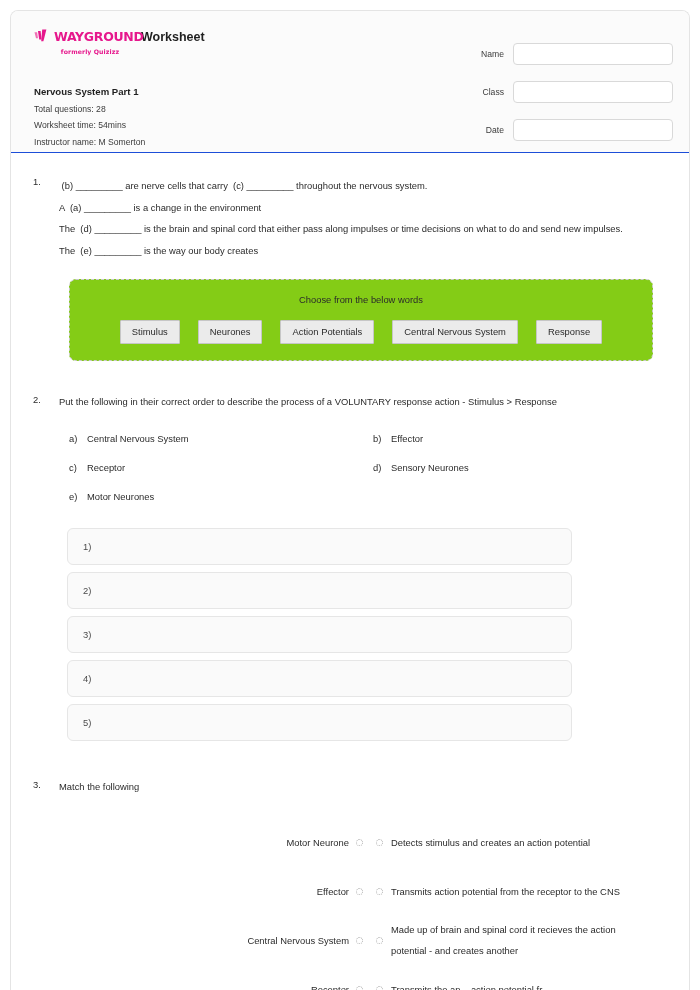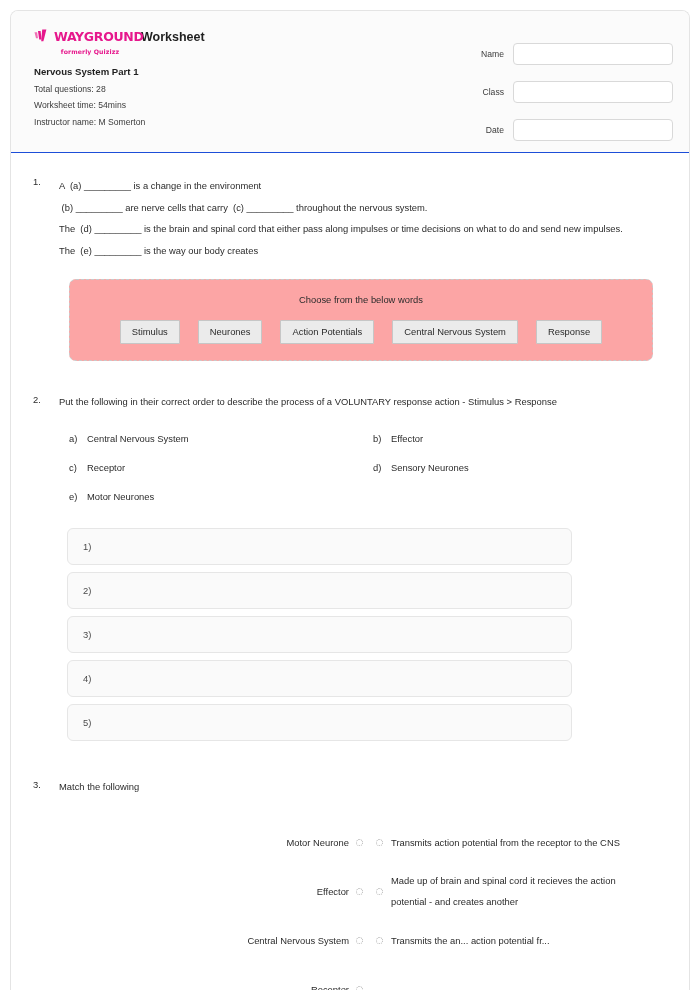--- a/index.html
+++ b/index.html
@@ -54,21 +54,21 @@
     padding-left: 14px;
   }
   .worksheets-title {
     font-size: 12.5px;
     font-weight: 700;
     color: #1f1f1f;
     line-height: 1;
     padding-top: 4px;
   }
 
-  .meta { margin-top: 12px; }
+  .meta { margin-top: 32px; }
   .meta-title {
     font-size: 9.6px;
     font-weight: 700;
     color: #1f1f1f;
     margin-bottom: 7px;
   }
   .meta-line {
     font-size: 8.6px;
     color: #3b3b3b;
     margin-bottom: 6px;
@@ -130,21 +130,21 @@
     color: #2b2b2b;
     line-height: 18px;
   }
 
   
   .wordbank {
     margin: 18px 0 0 36px;
     margin-right: 14px;
     border: 1px dashed #c9c9c9;
     border-radius: 7px;
-    background: #fca5a5;
+    background: #84cc16;
     padding: 14px 10px 16px 10px;
     text-align: center;
   }
   .wordbank-title {
     font-size: 9.4px;
     color: #2b2b2b;
     margin-bottom: 15px;
   }
   .chips {
     display: flex;
@@ -282,22 +282,22 @@
         <input class="field-input" type="text" placeholder="" style="">
       </div>
     </div>
   </div>
 
   <div class="content">
 
     <div class="q">
       <div class="q-num">1.</div>
       <div class="q-body">
+        <div class="q-line"> (b) _________ are nerve cells that carry  (c) _________ throughout the nervous system.</div>
         <div class="q-line">A  (a) _________ is a change in the environment</div>
-        <div class="q-line"> (b) _________ are nerve cells that carry  (c) _________ throughout the nervous system.</div>
         <div class="q-line">The  (d) _________ is the brain and spinal cord that either pass along impulses or time decisions on what to do and send new impulses.</div>
         <div class="q-line">The  (e) _________ is the way our body creates</div>
       </div>
     </div>
 
     <div class="wordbank">
       <div class="wordbank-title">Choose from the below words</div>
       <div class="chips">
         <span class="chip">Stimulus</span>
         <span class="chip">Neurones</span>
@@ -366,20 +366,24 @@
             </div>
             <div class="match-row-l">
               <span class="match-text-l">Receptor</span>
               <span class="dot"></span>
             </div>
           </div>
 
           <div class="match-col-right">
             <div class="match-row-r">
               <span class="dot"></span>
+              <span class="match-text-r">Detects stimulus and creates an action potential</span>
+            </div>
+            <div class="match-row-r">
+              <span class="dot"></span>
               <span class="match-text-r">Transmits action potential from the receptor to the CNS</span>
             </div>
             <div class="match-row-r">
               <span class="dot"></span>
               <span class="match-text-r">Made up of brain and spinal cord it recieves the action potential - and creates another</span>
             </div>
             <div class="match-row-r">
               <span class="dot"></span>
               <span class="match-text-r">Transmits the an... action potential fr...</span>
             </div>

